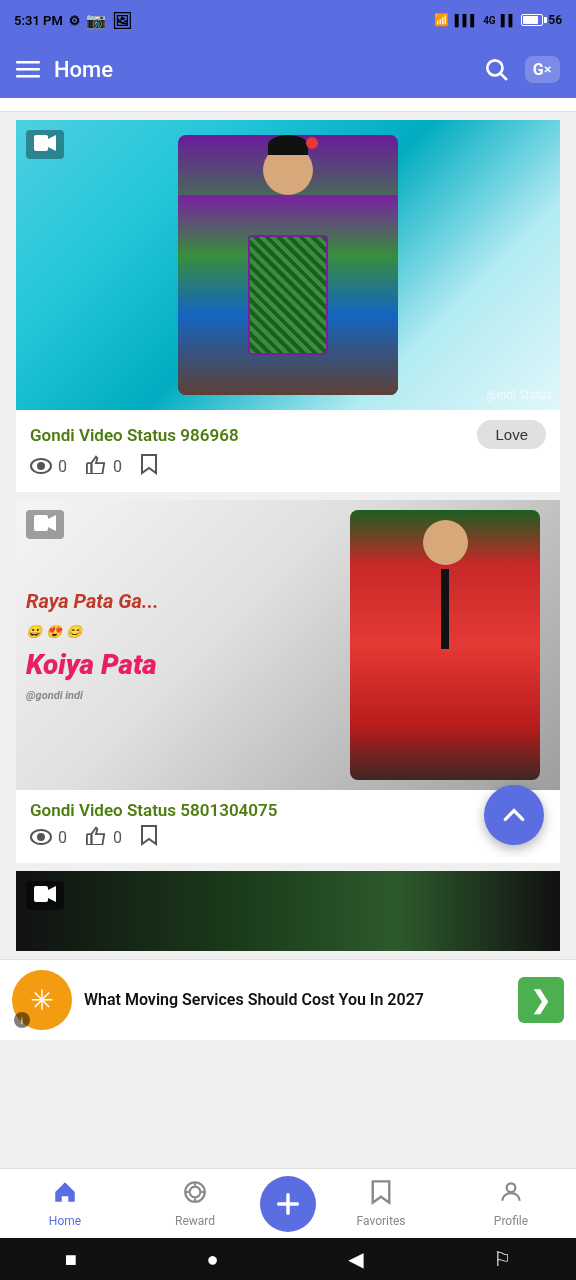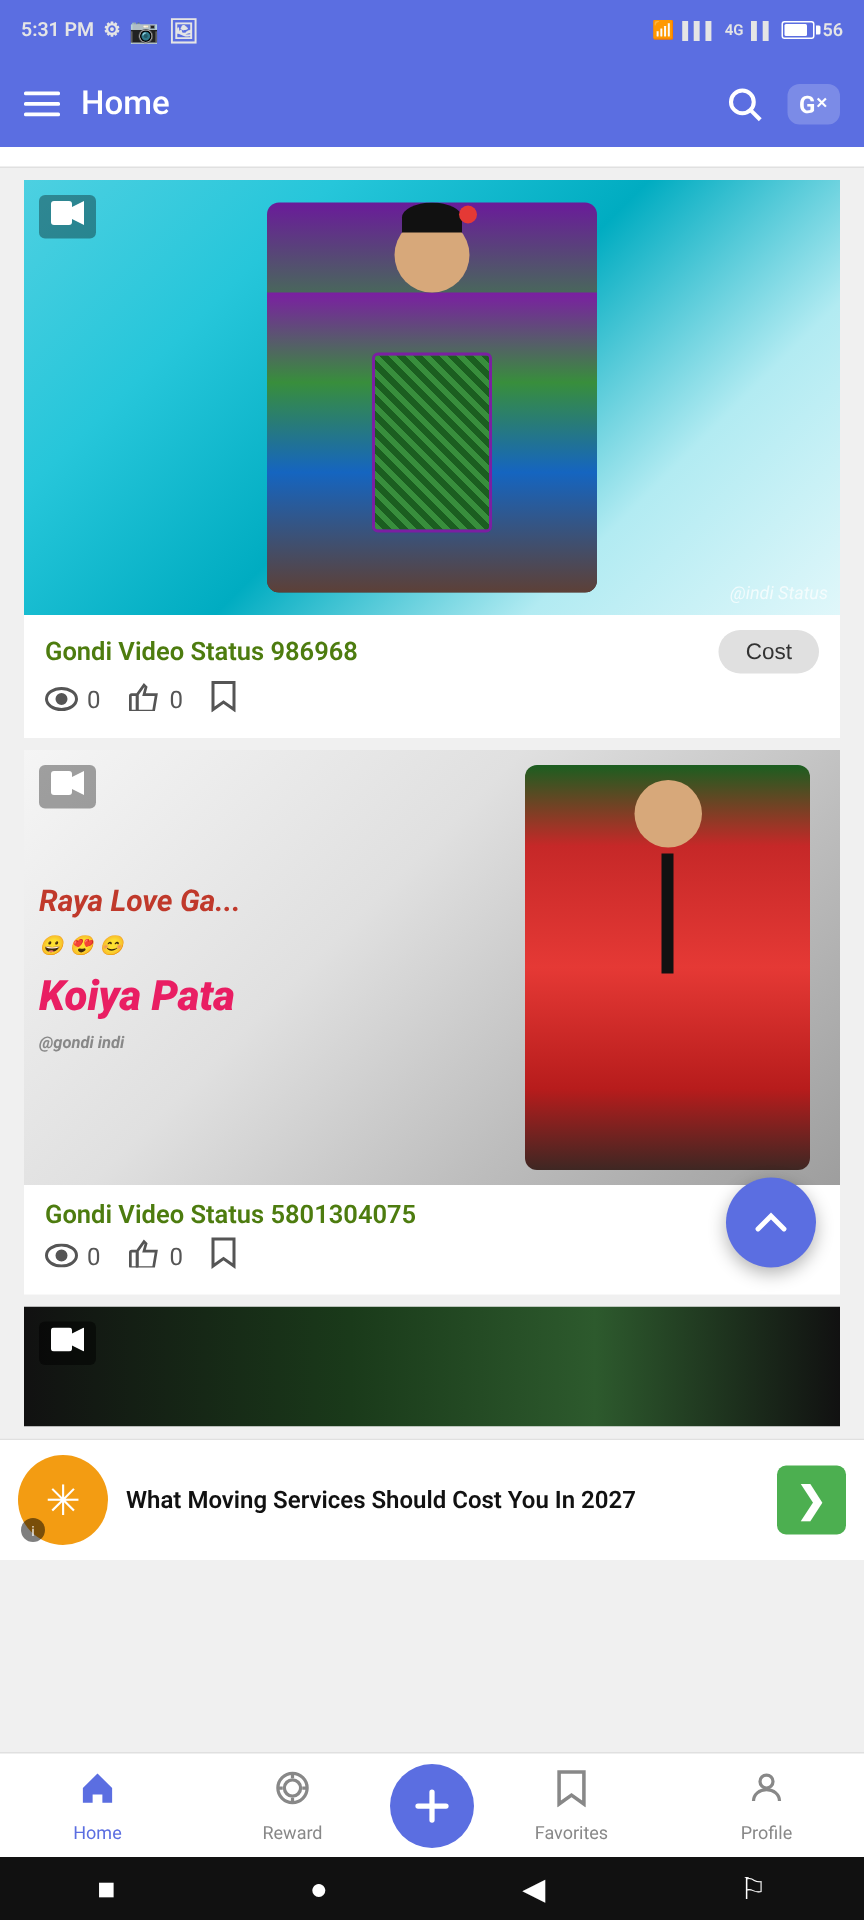--- a/index.html
+++ b/index.html
@@ -10,21 +10,21 @@
       min-height: 1280px;
       font-family: 'Roboto', Arial, sans-serif;
       background: #f0f0f0;
       overflow-x: hidden;
       position: relative;
     }
 
     
     .status-bar {
       background: #5b6ee1;
-      color: #e5e5e5;
+      color: #000000;
       display: flex;
       align-items: center;
       justify-content: space-between;
       padding: 6px 14px;
       height: 40px;
       font-size: 13px;
       font-weight: 600;
     }
     .status-left { display: flex; align-items: center; gap: 6px; }
     .status-right { display: flex; align-items: center; gap: 5px; font-size: 12px; }
@@ -448,21 +448,21 @@
       </div>
       <div class="video-icon-overlay">
         <svg width="22" height="16" viewBox="0 0 22 16" fill="white">
           <rect x="0" y="0" width="14" height="16" rx="2"></rect>
           <polygon points="14,4 22,0 22,16 14,12"></polygon>
         </svg>
       </div>
     </div>
     <div style="padding: 10px 14px 4px 14px; display:flex; align-items:center; justify-content:space-between;">
       <span class="card-title">Gondi Video Status 986968</span>
-      <button class="love-btn">Cost</button>
+      <button class="love-btn">Love</button>
     </div>
     <div class="card-footer">
       <div class="action-group">
         <div class="action-item">
           <span class="action-icon">
             <svg width="22" height="16" viewBox="0 0 22 16" fill="none" stroke="#555" stroke-width="2">
               <ellipse cx="11" cy="8" rx="10" ry="7"></ellipse>
               <circle cx="11" cy="8" r="3" fill="#555"></circle>
             </svg>
           </span>
@@ -488,21 +488,21 @@
     </div>
   </div>
 
   <div class="card card-section" style="position:relative;">
     <div class="card-thumbnail">
       <div class="card2-img" style="width:100%; height:100%;">
 
         <div style="position:absolute; left:0; right:0; top:0; bottom:0; background: linear-gradient(135deg, #f5f5f5 0%, #e0e0e0 40%, #bdbdbd 70%, #9e9e9e 100%);"></div>
 
         <div class="card2-text-overlay">
-          <div class="line1">Raya Love Ga...</div>
+          <div class="line1">Raya Pata Ga...</div>
           <div style="height:8px;"></div>
           <div style="display:flex; gap:4px; font-size:13px; color:#555;">
             <span>😀</span>
               <span>😍</span>
               <span>😊</span>
           </div>
           <div class="line2" style="color:#e91e63; font-size:28px; font-weight:900; font-style:italic; margin-top:4px;">Koiya Pata</div>
           <div style="font-size:11px; color:#888; margin-top:4px;">@gondi indi</div>
         </div>
 

